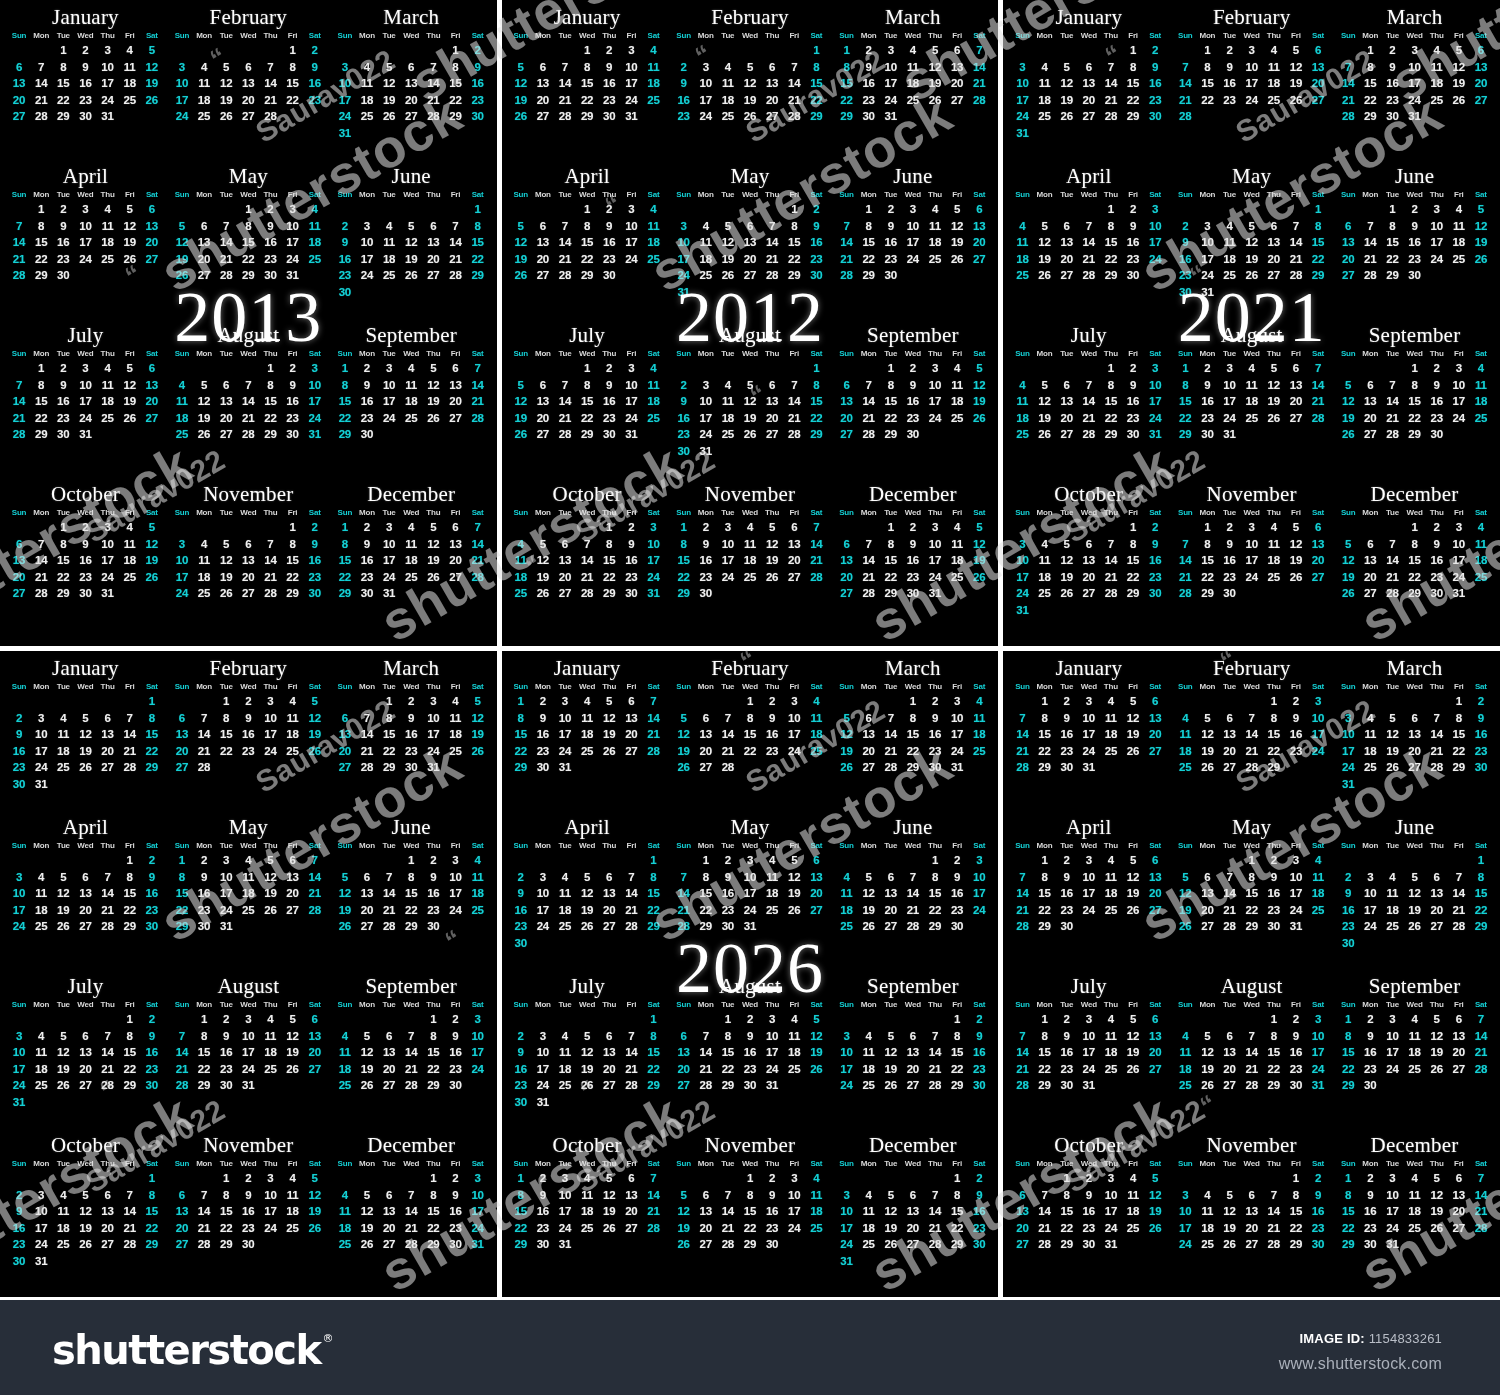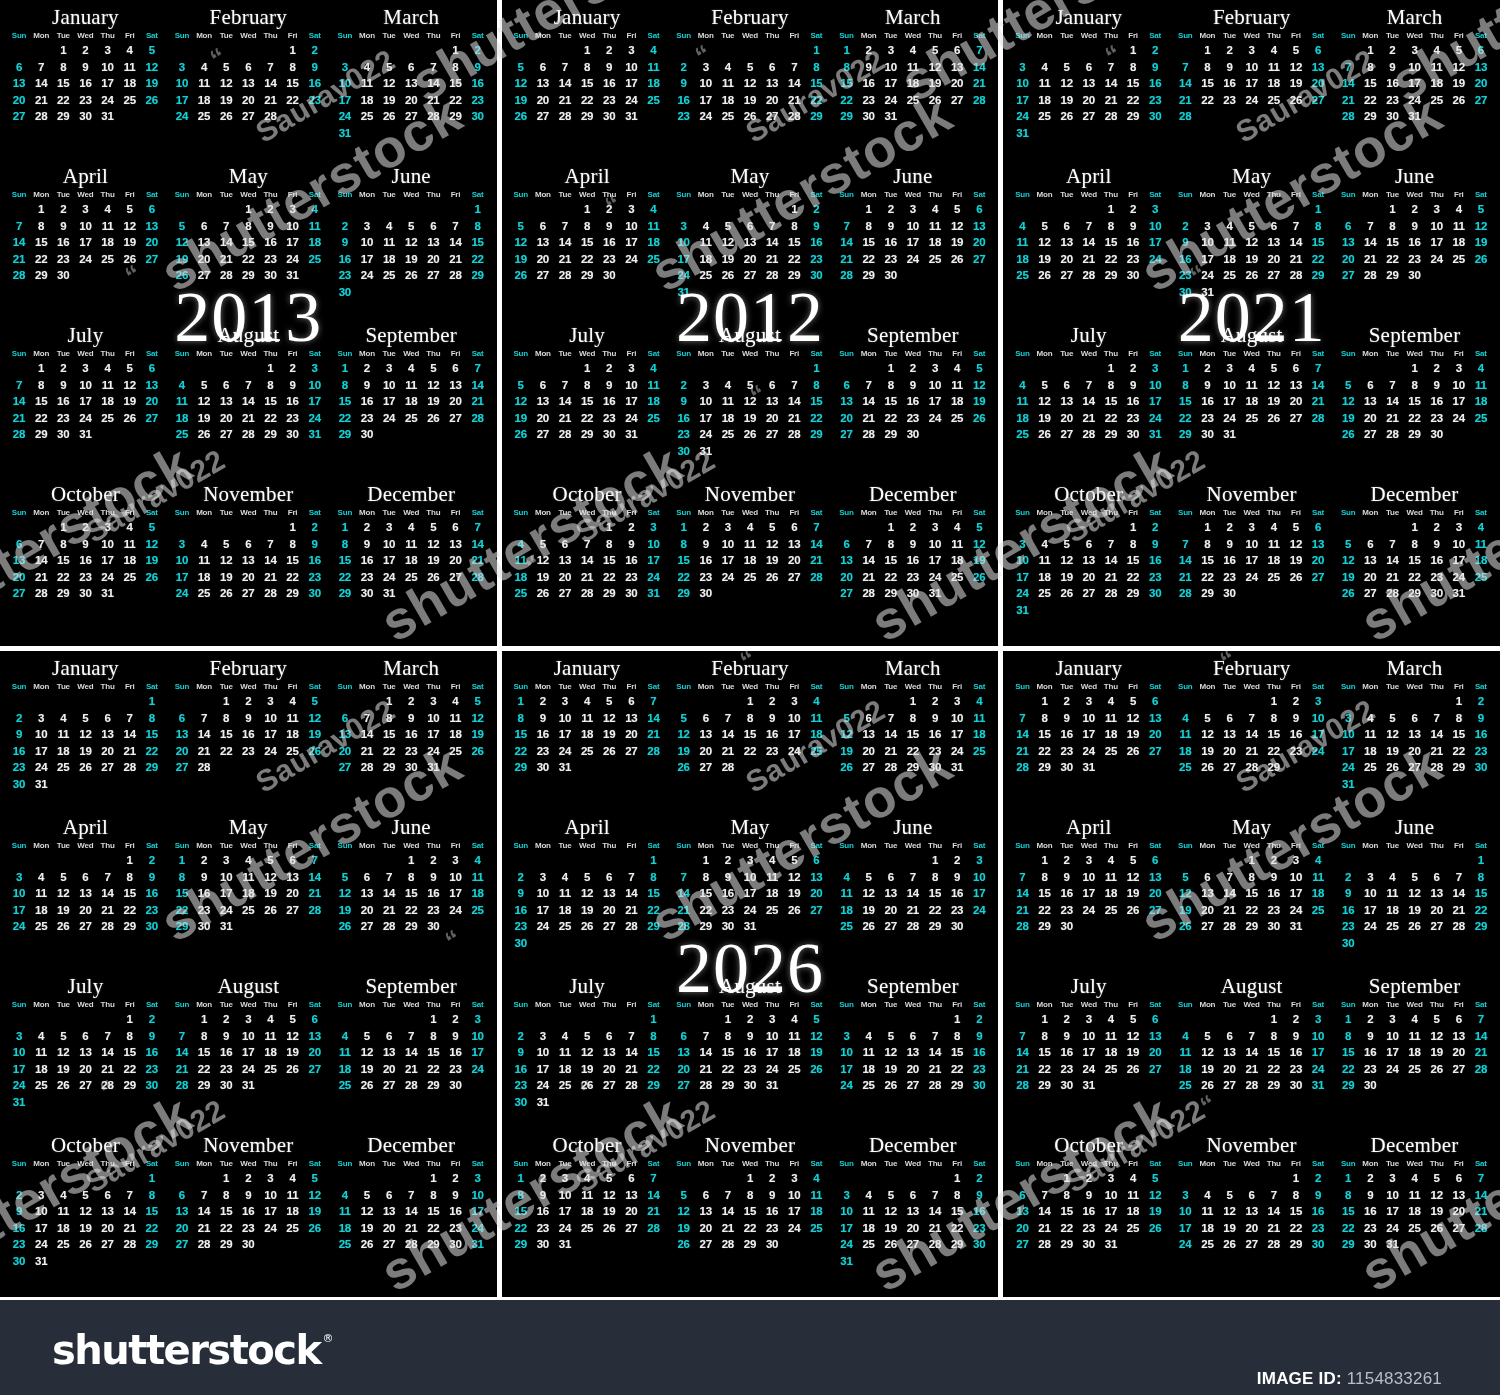--- a/index.html
+++ b/index.html
@@ -151,25 +151,24 @@
     color: #ffffff;
     margin-left: 2px;
     margin-top: 2px;
   }
   #footer-right {
     position: absolute;
     right: 58px; top: 26px;
     text-align: right;
   }
   .img-id {
-    font-size: 17px;
+    font-size: 13px;
     color: #b9bec7;
     letter-spacing: .2px;
     line-height: 26px;
-    margin-top: 40px;
   }
   .img-id b { color: #ffffff; font-weight: bold; }
   .site-url {
     font-size: 16px;
     color: #aab0ba;
     letter-spacing: .2px;
     line-height: 24px;
   }
 </style>
 </head>

